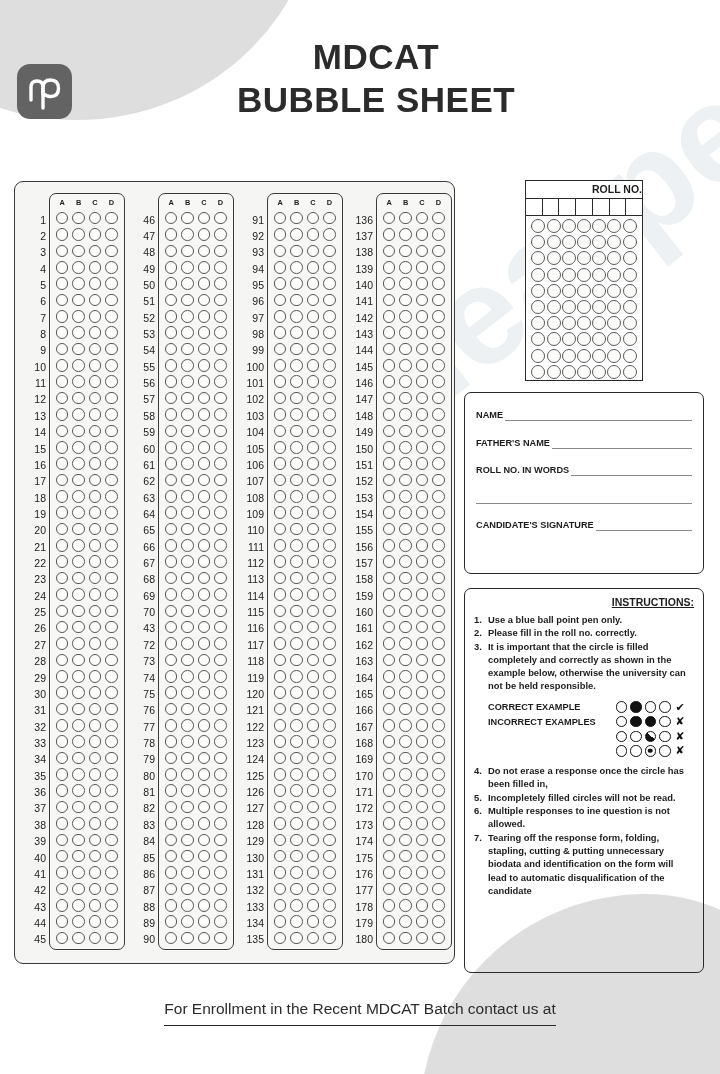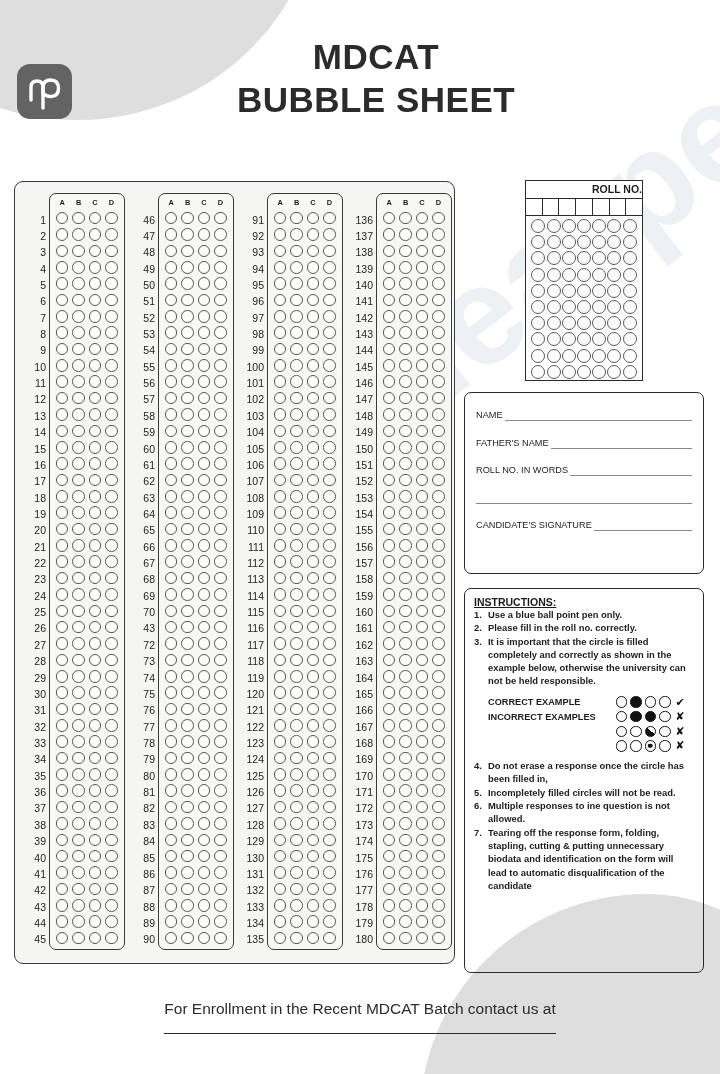--- a/index.html
+++ b/index.html
@@ -95,35 +95,35 @@
   }
 
   
   #info-box{
     position:absolute;left:464px;top:392px;width:240px;height:182px;
     border:1.3px solid #2a2a2a;border-radius:7px;box-sizing:border-box;
     background:transparent;padding:13px 11px 0 11px;z-index:3;
   }
   .info-field{display:flex;align-items:flex-end;margin-bottom:12.5px;height:15px;}
   .info-field .lbl{
-    font-size:9.2px;font-weight:normal;white-space:nowrap;color:#1c1c1c;
+    font-size:9.2px;font-weight:bold;white-space:nowrap;color:#1c1c1c;
     line-height:11px;
   }
   .info-field .rule{flex:1;border-bottom:1px solid #8a8a8a;height:1px;margin-left:2px;}
   .info-field.blank .rule{margin-left:0;}
 
   
   #instructions-box{
     position:absolute;left:464px;top:588px;width:240px;height:385px;
     border:1.3px solid #2a2a2a;border-radius:7px;box-sizing:border-box;
     background:transparent;padding:7px 9px 0 9px;z-index:3;
   }
   #instr-title{
-    text-align:left;font-size:10.5px;font-weight:bold;
-    text-decoration:underline;color:#1c1c1c;
+    text-align:right;font-size:10.5px;font-weight:bold;
+    text-decoration:underline;margin-bottom:5px;color:#1c1c1c;
   }
   .instr-item{display:flex;font-size:9.4px;font-weight:bold;line-height:13.3px;color:#1c1c1c;}
   .instr-item .ino{width:14px;flex:none;}
   .instr-item .itxt{flex:1;}
 
   #examples{margin:7px 0 6px 0;}
   .ex-row{display:flex;align-items:center;height:14.6px;}
   .ex-lbl{
     font-size:9.2px;font-weight:bold;white-space:nowrap;color:#1c1c1c;
     width:142px;padding-left:14px;box-sizing:border-box;
@@ -140,21 +140,21 @@
     background:#111;border-radius:50%;transform:translate(-50%,-50%);
   }
   .ex-mark{font-size:11px;font-weight:bold;margin-left:2px;color:#111;line-height:1;}
 
   
   #footer{
     position:absolute;left:0;top:1000px;width:720px;text-align:center;z-index:4;
   }
   #footer-line1{
     font-size:15.5px;color:#2b2b2b;display:inline-block;
-    border-bottom:1.3px solid #2b2b2b;padding-bottom:15px;
+    border-bottom:1.3px solid #2b2b2b;padding-bottom:7px;
   }
   #footer-line2{
     margin-top:7px;font-size:19px;font-weight:bold;color:#1c1c1c;
   }
   #footer-line2 .sep{font-weight:normal;margin:0 7px;}
 </style>
 </head>
 <body>
 
 <div class="blob" id="blob-tl"></div>

